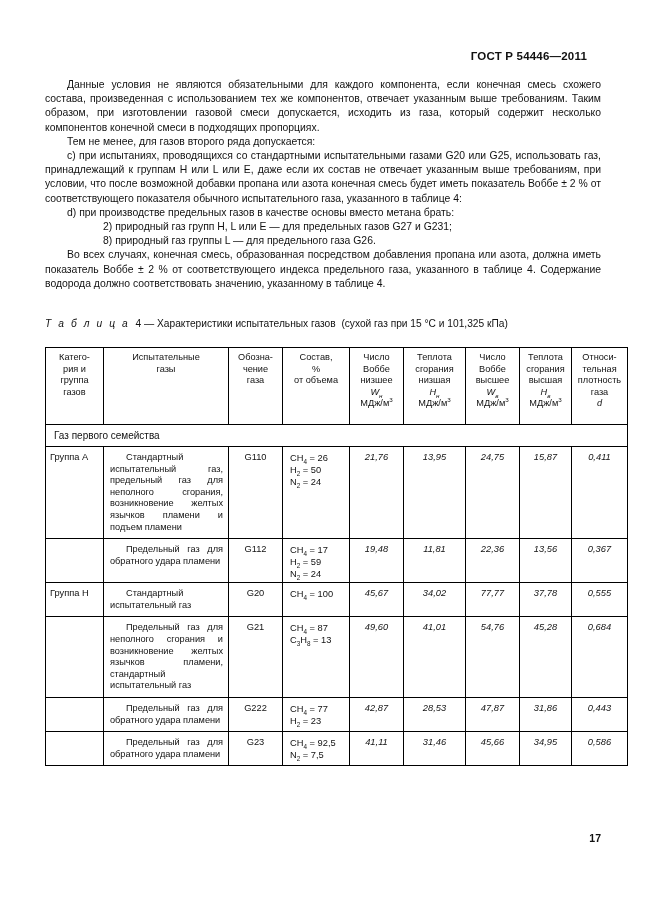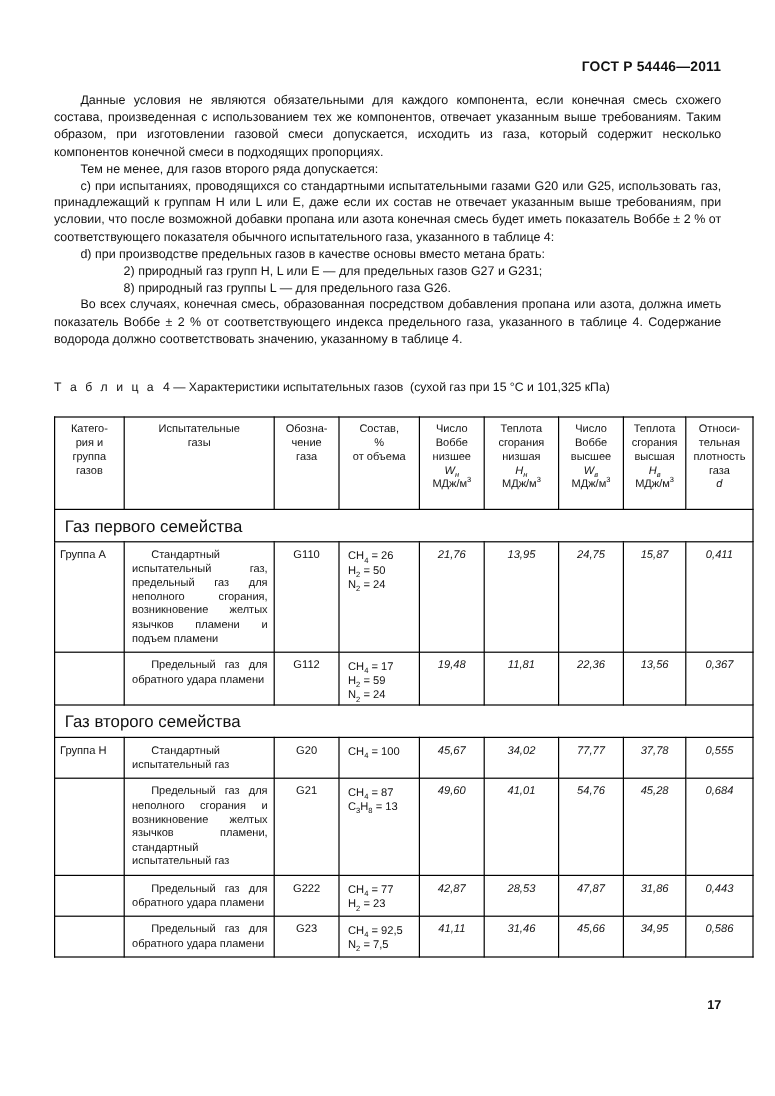--- a/index.html
+++ b/index.html
@@ -22,21 +22,21 @@
     width: 646px;
     height: 913px;
     box-sizing: border-box;
     padding: 0;
   }
 
   
   .doc-header {
     position: absolute;
     top: 50px;
-    right: 45px;
+    right: 59px;
     font-size: 11.5px;
     font-weight: bold;
     letter-spacing: 0.2px;
     white-space: nowrap;
   }
 
   
   .body-text {
     position: absolute;
     left: 45px;
@@ -58,20 +58,21 @@
   
   .table-caption {
     position: absolute;
     left: 45px;
     top: 318px;
     font-size: 10.2px;
     white-space: nowrap;
   }
   .sp-letters {
     letter-spacing: 2.1px;
+    font-style: italic;
   }
 
   
   .gost-table {
     position: absolute;
     left: 45px;
     top: 337px;
     width: 556px;
     border-collapse: collapse;
     font-size: 9.2px;
@@ -93,21 +94,21 @@
     height: 68px;
   }
   .hdr-line { display: block; }
   .sym { font-style: italic; }
   sub { font-size: 0.68em; line-height: 0; }
   sup { font-size: 0.68em; line-height: 0; }
 
   .family-row td {
     padding: 5px 3px 5px 8px;
     text-align: left;
-    font-size: 14px;
+    font-size: 10px;
     border-left: 1px solid #000;
     border-right: 1px solid #000;
   }
 
   td.c-group {
     text-align: left;
     padding-left: 4px;
     padding-top: 5px;
     font-size: 9.3px;
     white-space: nowrap;
@@ -268,23 +269,20 @@
             <div>CH<sub>4</sub> = 17</div>
             <div>H<sub>2</sub> = 59</div>
             <div>N<sub>2</sub> = 24</div>
           </td>
           <td class="c-num">19,48</td>
           <td class="c-num">11,81</td>
           <td class="c-num">22,36</td>
           <td class="c-num">13,56</td>
           <td class="c-num">0,367</td>
         </tr>
-        <tr class="family-row">
-          <td colspan="9">Газ второго семейства</td>
-        </tr>
         <tr>
           <td class="c-group">Группа Н</td>
           <td class="c-desc">Стандартный испытательный газ</td>
           <td class="c-code">G20</td>
           <td class="c-comp">
             <div>CH<sub>4</sub> = 100</div>
           </td>
           <td class="c-num">45,67</td>
           <td class="c-num">34,02</td>
           <td class="c-num">77,77</td>

